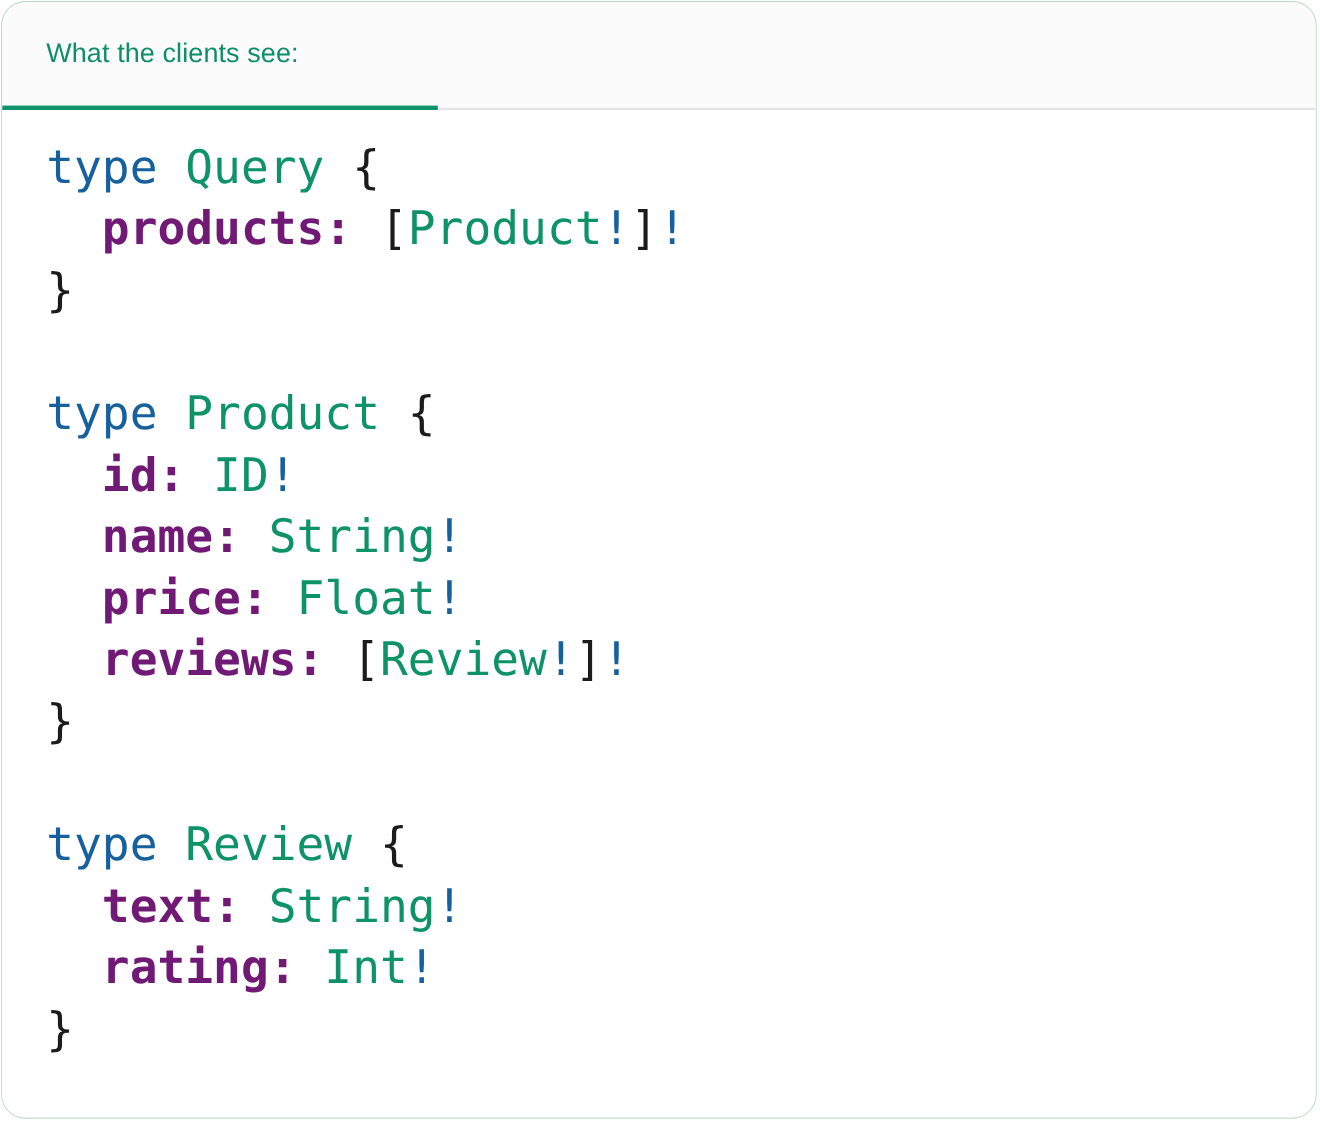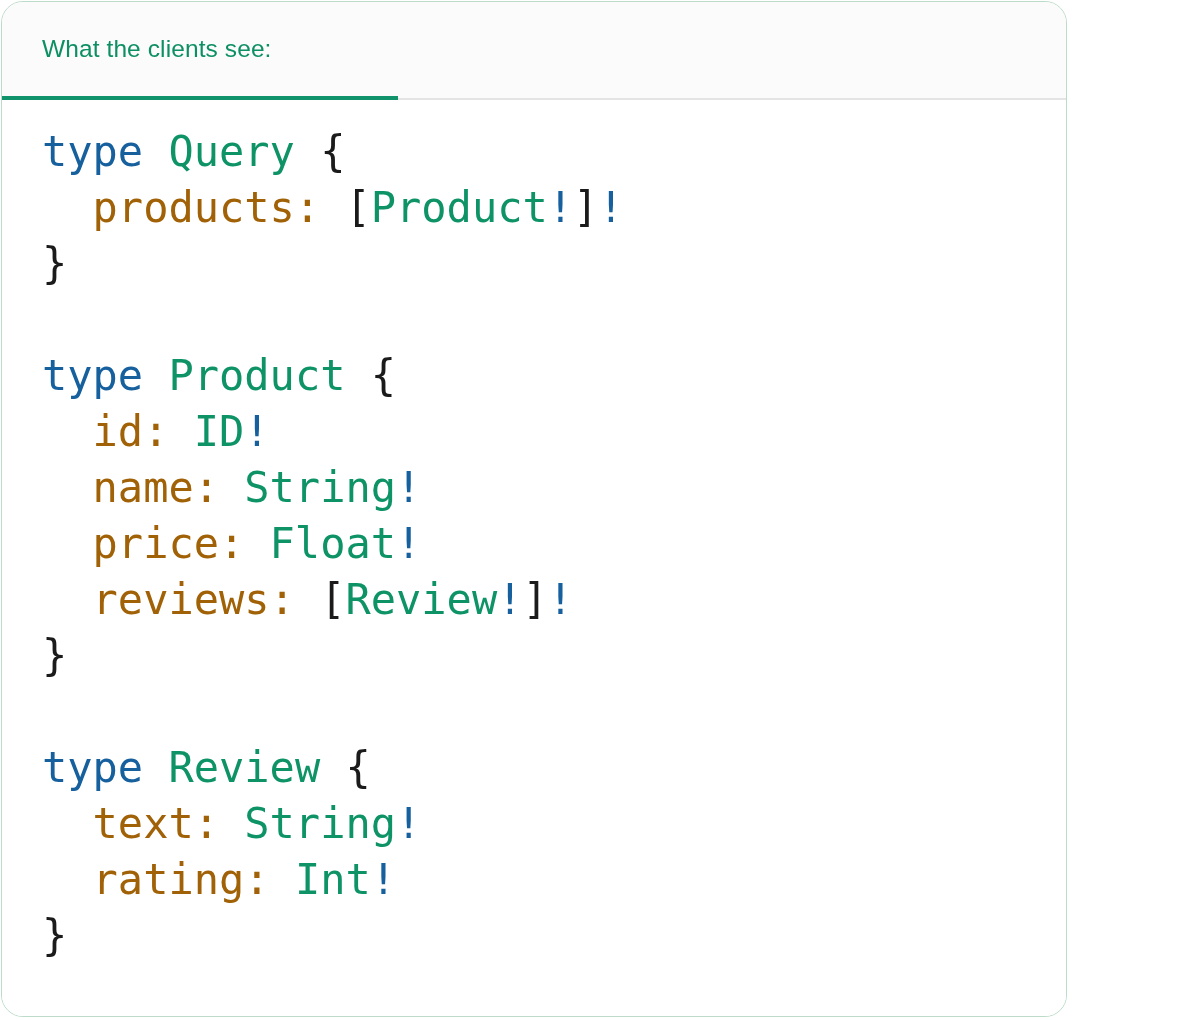--- a/index.html
+++ b/index.html
@@ -11,21 +11,21 @@
     width: 1200px;
     height: 1020px;
     font-family: "Liberation Sans", sans-serif;
     -webkit-font-smoothing: antialiased;
   }
 
   .schema-card {
     position: absolute;
     left: 1px;
     top: 1px;
-    width: 1066px;
+    width: 1196px;
     height: 1016px;
     box-sizing: border-box;
     background: #ffffff;
     border: 1px solid #bcdcc9;
     border-radius: 22px;
     overflow: hidden;
   }
 
   
   .card-header {
@@ -84,21 +84,21 @@
   }
   .code-line.blank {
     height: 56px;
   }
 
   
   .tok-kw    { color: #17609e; }
   .tok-type  { color: #0e9367; }
   .tok-punct { color: #1b1b1b; }
   .tok-bang  { color: #17609e; }
-  .tok-field { color: #a16207; }
+  .tok-field { color: #701a75; font-weight: bold; }
 </style>
 </head>
 <body>
 
 <div class="schema-card">
 
   <div class="card-header">
     <div class="tab-active">
       <span class="tab-label">What the clients see:</span>
     </div>

